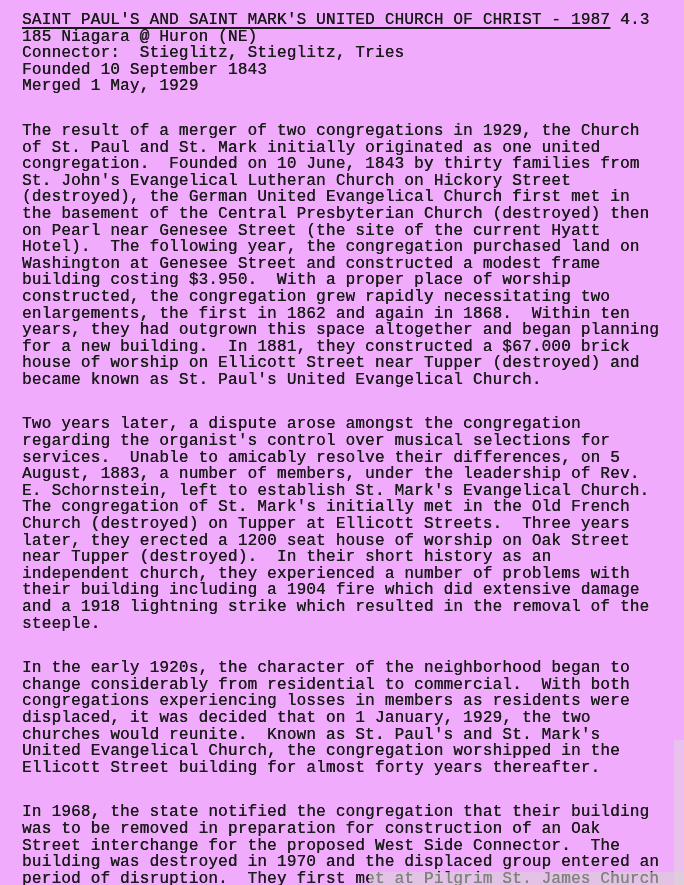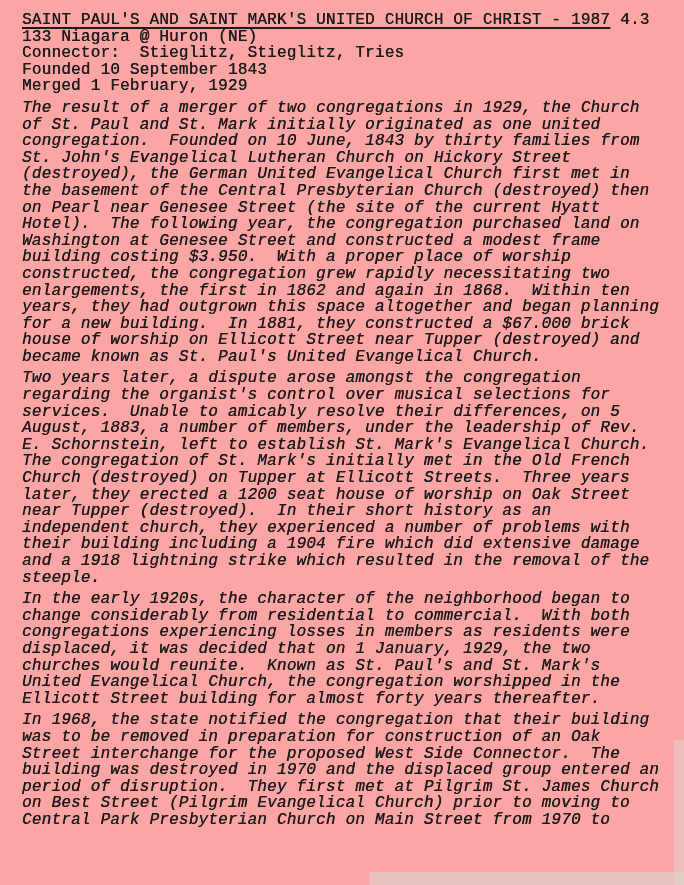--- a/index.html
+++ b/index.html
@@ -4,21 +4,21 @@
 <style>
   html, body {
     margin: 0;
     padding: 0;
     background: #e9e9e6;
   }
   .page {
     position: relative;
     width: 684px;
     height: 885px;
-    background: #fca5a5;
+    background: #f0abfc;
     overflow: hidden;
     font-family: "Liberation Mono", "DejaVu Sans Mono", monospace;
     font-size: 16px;
     line-height: 16.6px;
     letter-spacing: 0.2px;
     color: #1b1b1b;
     text-shadow: 0.3px 0 0 currentColor;
     box-sizing: border-box;
     padding: 12px 8px 0 22px;
   }
@@ -30,23 +30,22 @@
     text-underline-offset: 3px;
     text-decoration-thickness: 1.5px;
   }
   .section-num {
     margin-left: 10px;
   }
   .hdr-line {
     white-space: pre;
   }
   .para {
-    margin-top: 5px;
+    margin-top: 28px;
     white-space: pre-wrap;
-    font-style: italic;
   }
   .scan-shade-bottom {
     position: absolute;
     bottom: 0;
     right: 0;
     width: 46%;
     height: 13px;
     background: #d7d7d2;
     opacity: 0.55;
   }
@@ -60,24 +59,24 @@
     opacity: 0.45;
   }
 </style>
 </head>
 <body>
 
 <div class="page">
 
   <div class="title-line"><span class="title-underline">SAINT PAUL'S AND SAINT MARK'S UNITED CHURCH OF CHRIST - 1987</span><span class="section-num">4.3</span></div>
 
-  <div class="hdr-line">133 Niagara @ Huron (NE)</div>
+  <div class="hdr-line">185 Niagara @ Huron (NE)</div>
   <div class="hdr-line">Connector:  Stieglitz, Stieglitz, Tries</div>
   <div class="hdr-line">Founded 10 September 1843</div>
-  <div class="hdr-line">Merged 1 February, 1929</div>
+  <div class="hdr-line">Merged 1 May, 1929</div>
 
   <div class="para">The result of a merger of two congregations in 1929, the Church
 of St. Paul and St. Mark initially originated as one united
 congregation.  Founded on 10 June, 1843 by thirty families from
 St. John's Evangelical Lutheran Church on Hickory Street
 (destroyed), the German United Evangelical Church first met in
 the basement of the Central Presbyterian Church (destroyed) then
 on Pearl near Genesee Street (the site of the current Hyatt
 Hotel).  The following year, the congregation purchased land on
 Washington at Genesee Street and constructed a modest frame

